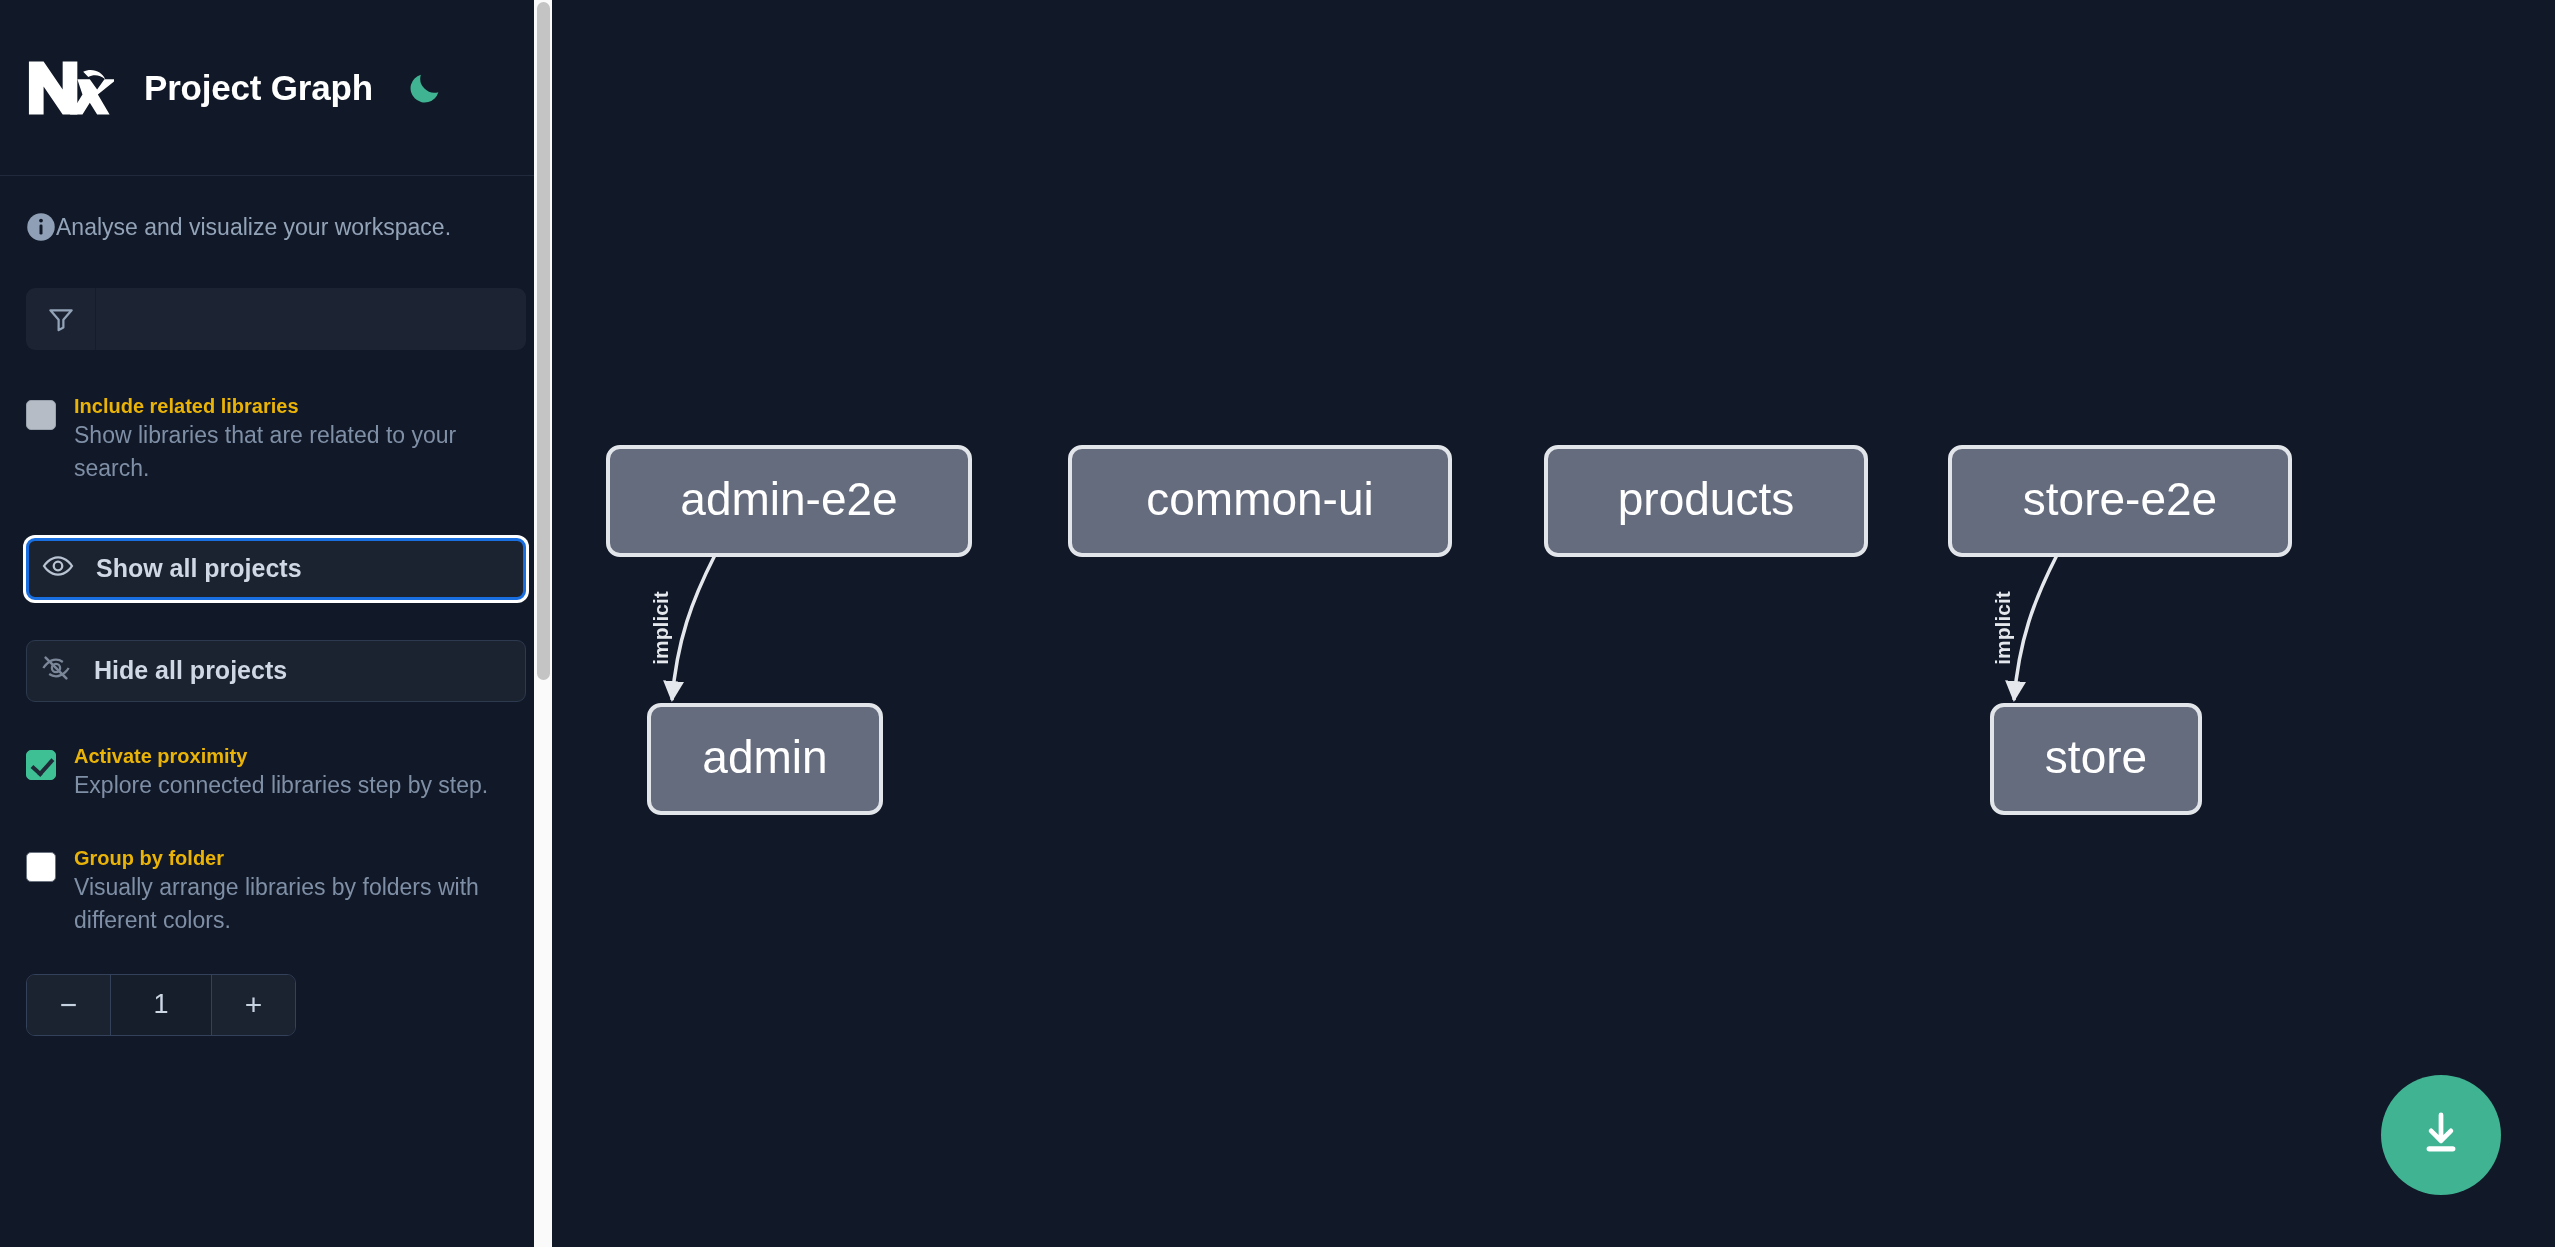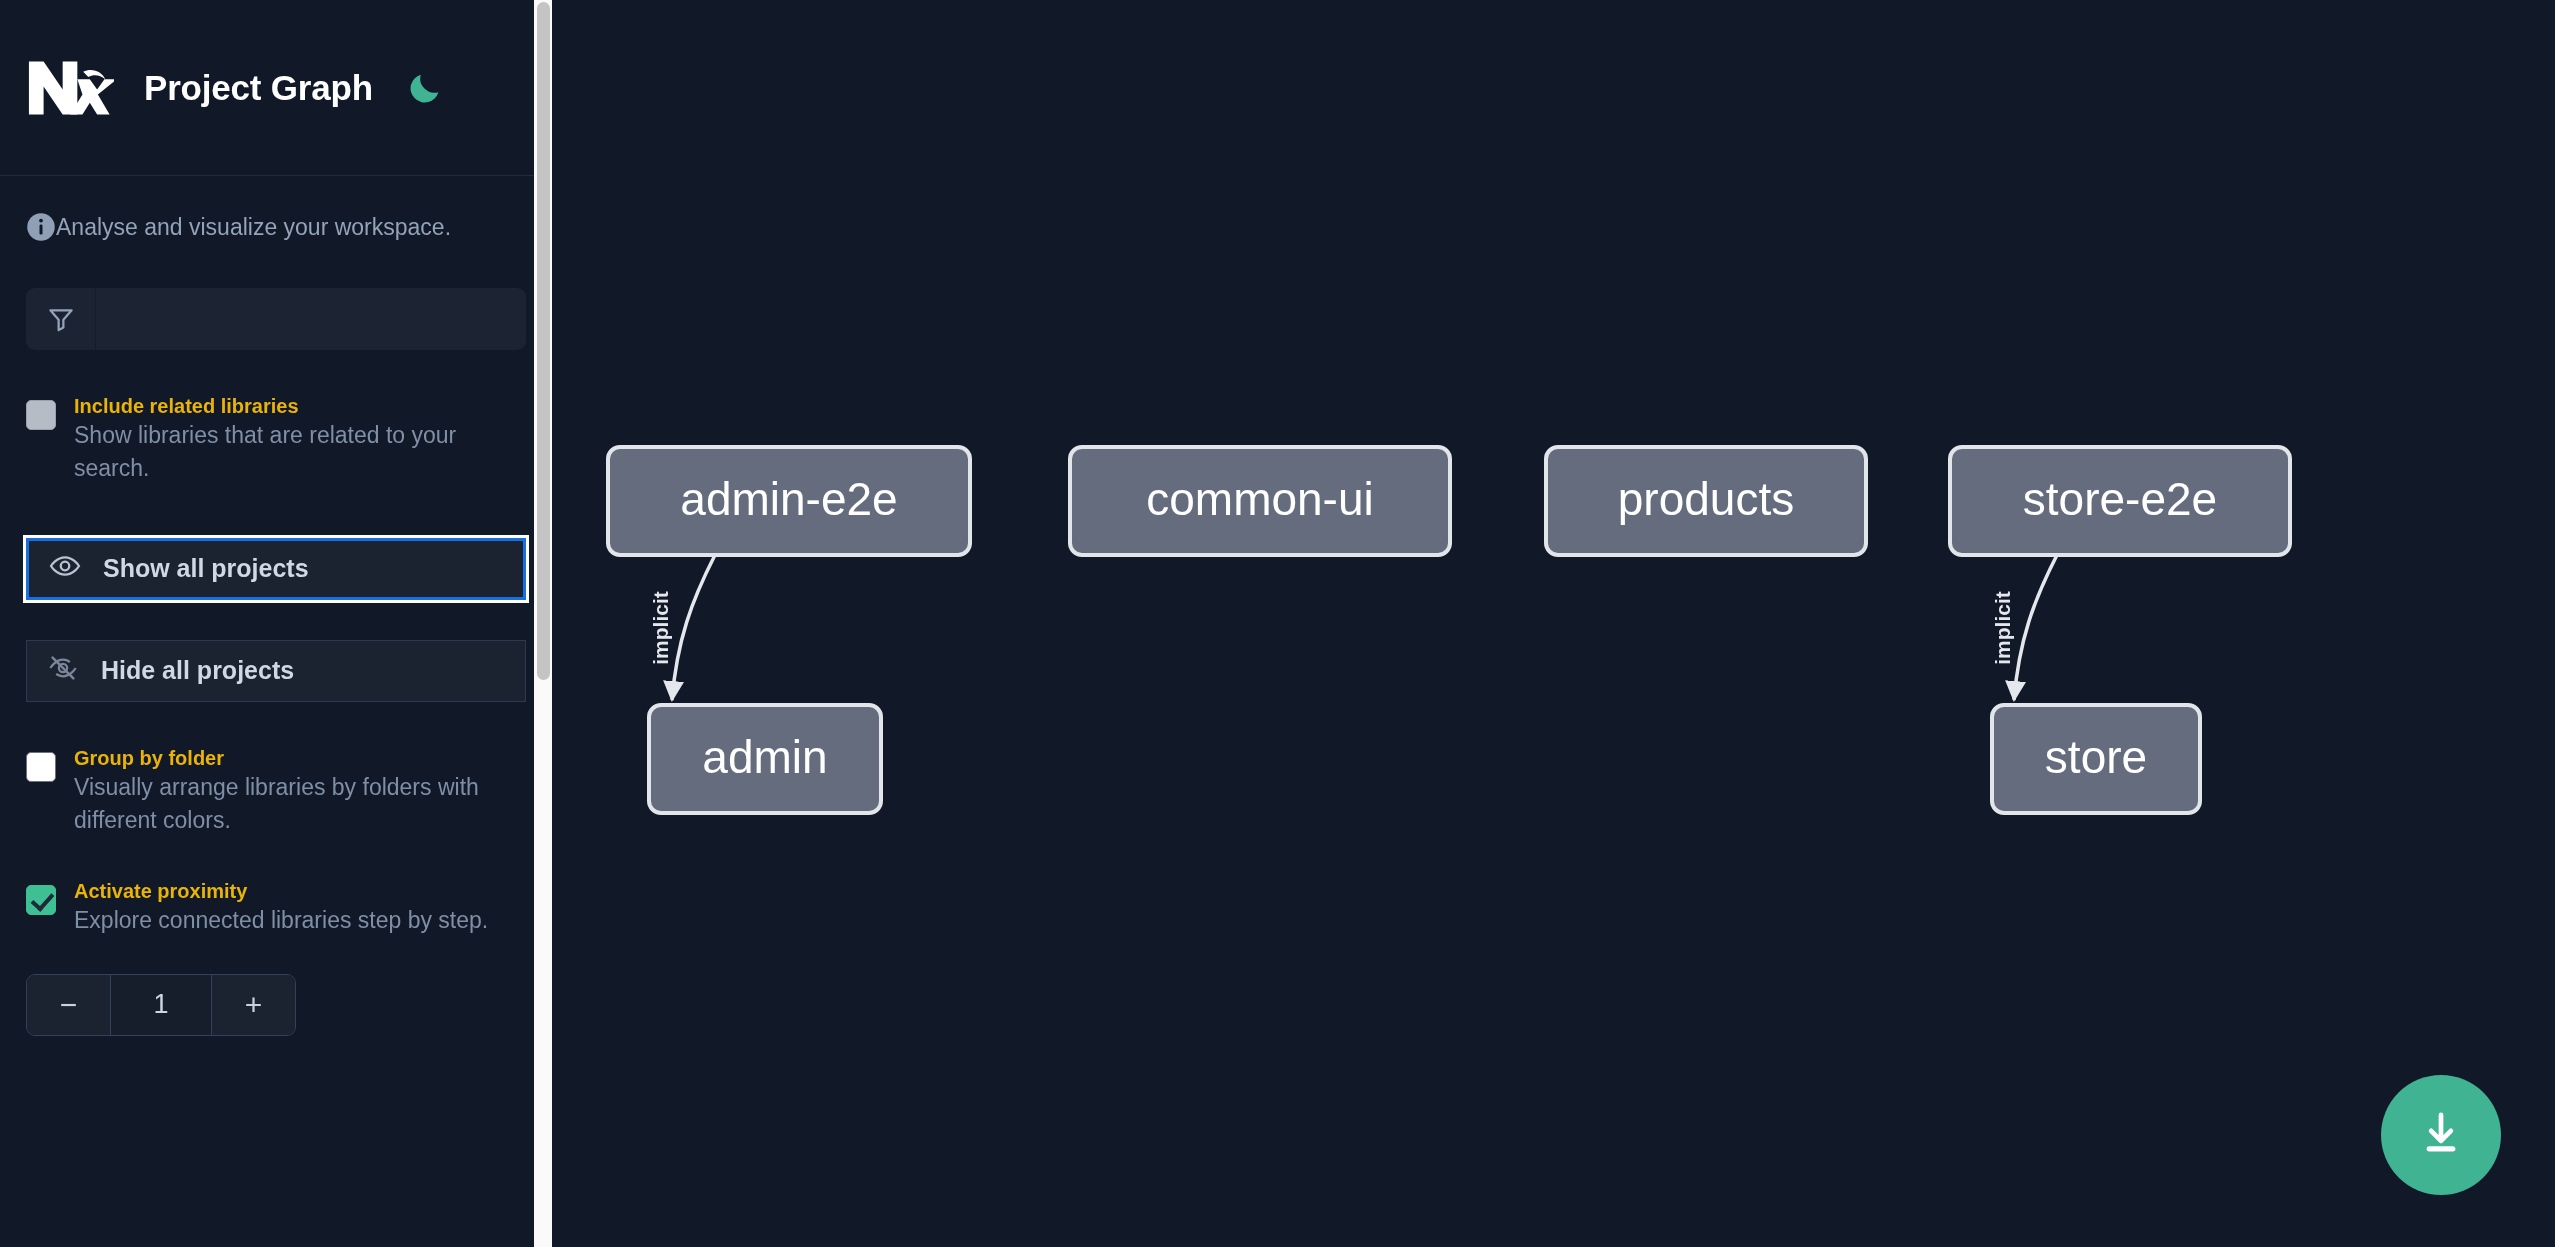--- a/index.html
+++ b/index.html
@@ -115,25 +115,25 @@
     line-height: 1.45;
     max-width: 430px;
   }
 
   
   .btn-row { padding: 0 26px; }
   .gbtn {
     width: 500px; height: 62px;
     display: flex; align-items: center;
     gap: 22px;
-    padding-left: 20px;
+    padding-left: 13px;
     background: #1b2331;
     border: 1px solid #2c3purple;
     border: 1px solid #2c394e;
-    border-radius: 0;
+    border-radius: 9px;
     color: #cfd8e4;
     font-family: "Liberation Sans", sans-serif;
     font-size: 25px; font-weight: 700;
     cursor: pointer;
   }
   .gbtn.focused {
     border: 3px solid #1a6fe0;
     box-shadow: 0 0 0 3px #ffffff;
   }
   #show-all-wrap { margin-top: 52px; }
@@ -290,33 +290,33 @@
             <svg width="32" height="32" viewBox="0 0 24 24">
               <path fill="none" stroke="#7b8799" stroke-width="1.7" d="M2.5 12S6.2 5.8 12 5.8c2 0 3.7.7 5.1 1.7M21.5 12s-3.7 6.2-9.5 6.2c-2 0-3.7-.7-5.1-1.7"></path>
               <circle cx="12" cy="12" r="3.1" fill="none" stroke="#7b8799" stroke-width="1.7"></circle>
               <path stroke="#7b8799" stroke-width="1.9" stroke-linecap="round" d="M4.2 4.2l15.6 15.6"></path>
             </svg>
           </span>
           <span>Hide all projects</span>
         </button>
       </div>
 
+      <div class="opt tight">
+        <span class="cbx checked"></span>
+        <div class="opt-body">
+          <div class="opt-title">Activate proximity</div>
+          <div class="opt-desc">Explore connected libraries step by step.</div>
+        </div>
+      </div>
+
       <div class="opt">
         <span class="cbx unchecked"></span>
         <div class="opt-body">
           <div class="opt-title">Group by folder</div>
           <div class="opt-desc">Visually arrange libraries by folders with different colors.</div>
-        </div>
-      </div>
-
-      <div class="opt tight">
-        <span class="cbx checked"></span>
-        <div class="opt-body">
-          <div class="opt-title">Activate proximity</div>
-          <div class="opt-desc">Explore connected libraries step by step.</div>
         </div>
       </div>
 
       <div class="stepper">
         <button class="step-btn left">−</button>
         <div class="step-val">1</div>
         <button class="step-btn right">+</button>
       </div>
 
     </div>

